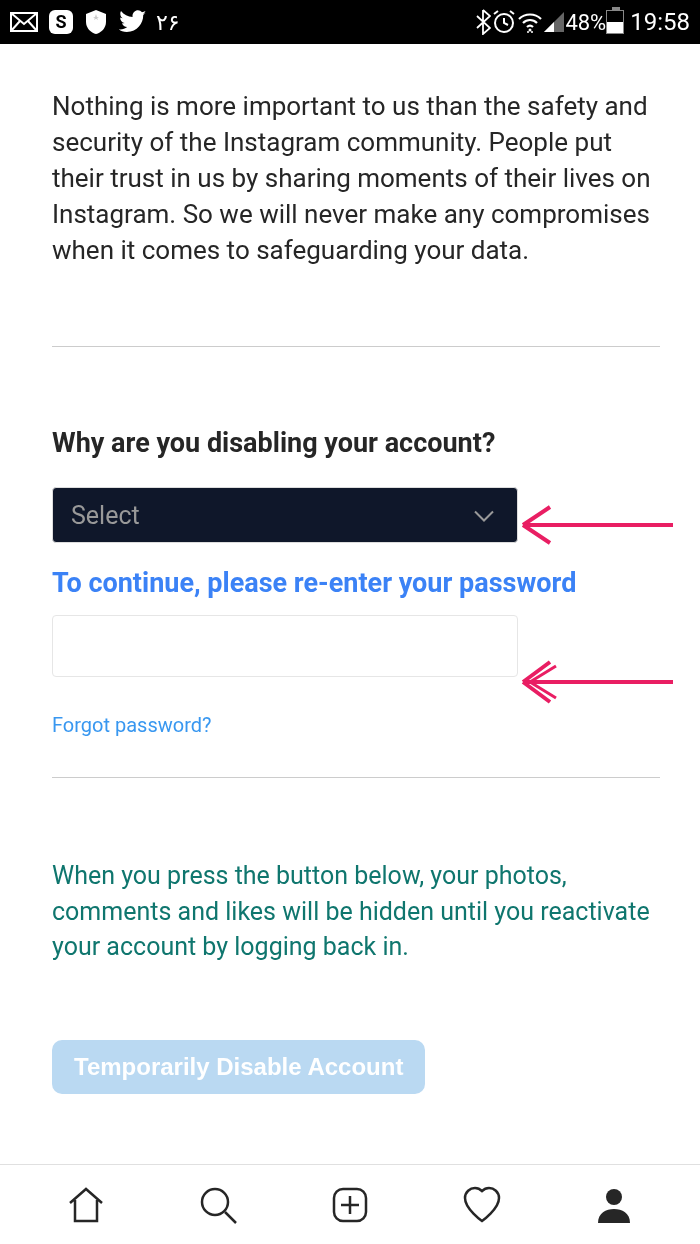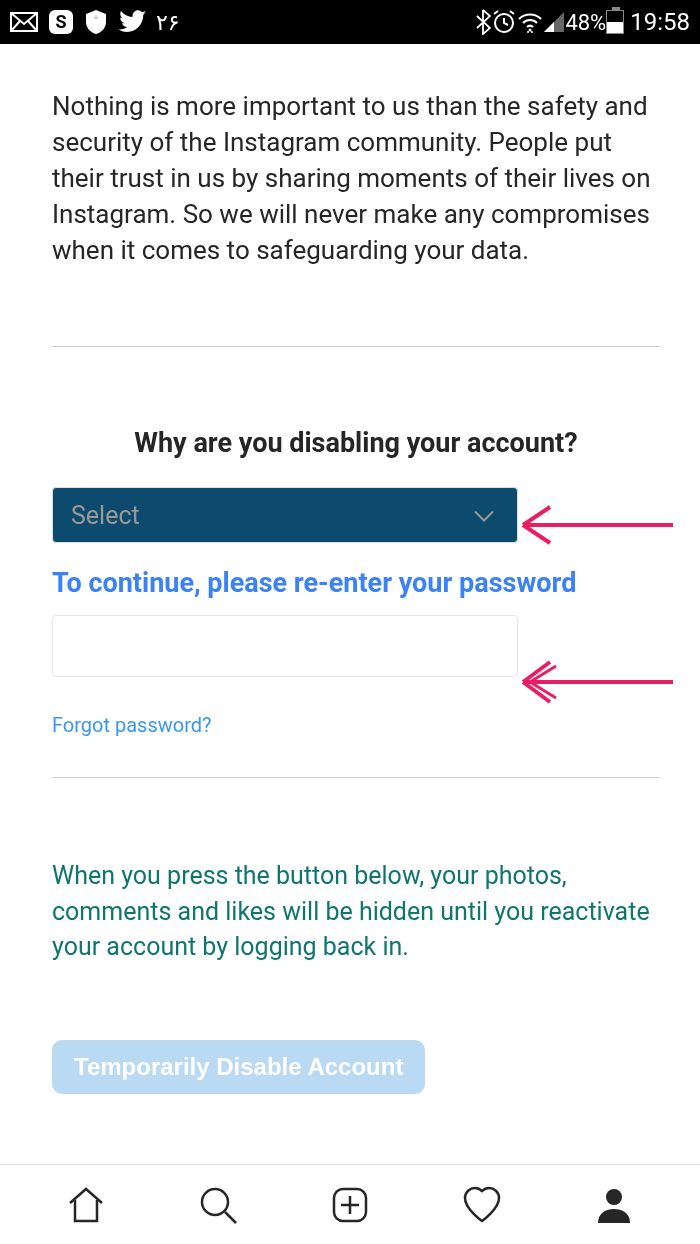--- a/index.html
+++ b/index.html
@@ -36,36 +36,35 @@
     .divider {
       border: none;
       border-top: 1px solid #ccc;
       margin: 78px 0 0 0;
     }
     .section-heading {
       font-size: 27px;
       font-weight: 700;
       margin-top: 80px;
       color: #262626;
-      text-align: center;
     }
     .select-wrap {
       position: relative;
       margin-top: 28px;
       width: 466px;
     }
     .select-box {
       width: 100%;
       height: 56px;
       border: 1px solid #ddd;
       border-radius: 4px;
       padding: 0 18px;
       font-size: 25px;
       color: #999;
-      background: #0c4a6e;
+      background: #0f172a;
       display: flex;
       align-items: center;
       position: relative;
     }
     .chevron {
       position: absolute;
       right: 22px;
       top: 50%;
       transform: translateY(-50%);
     }

